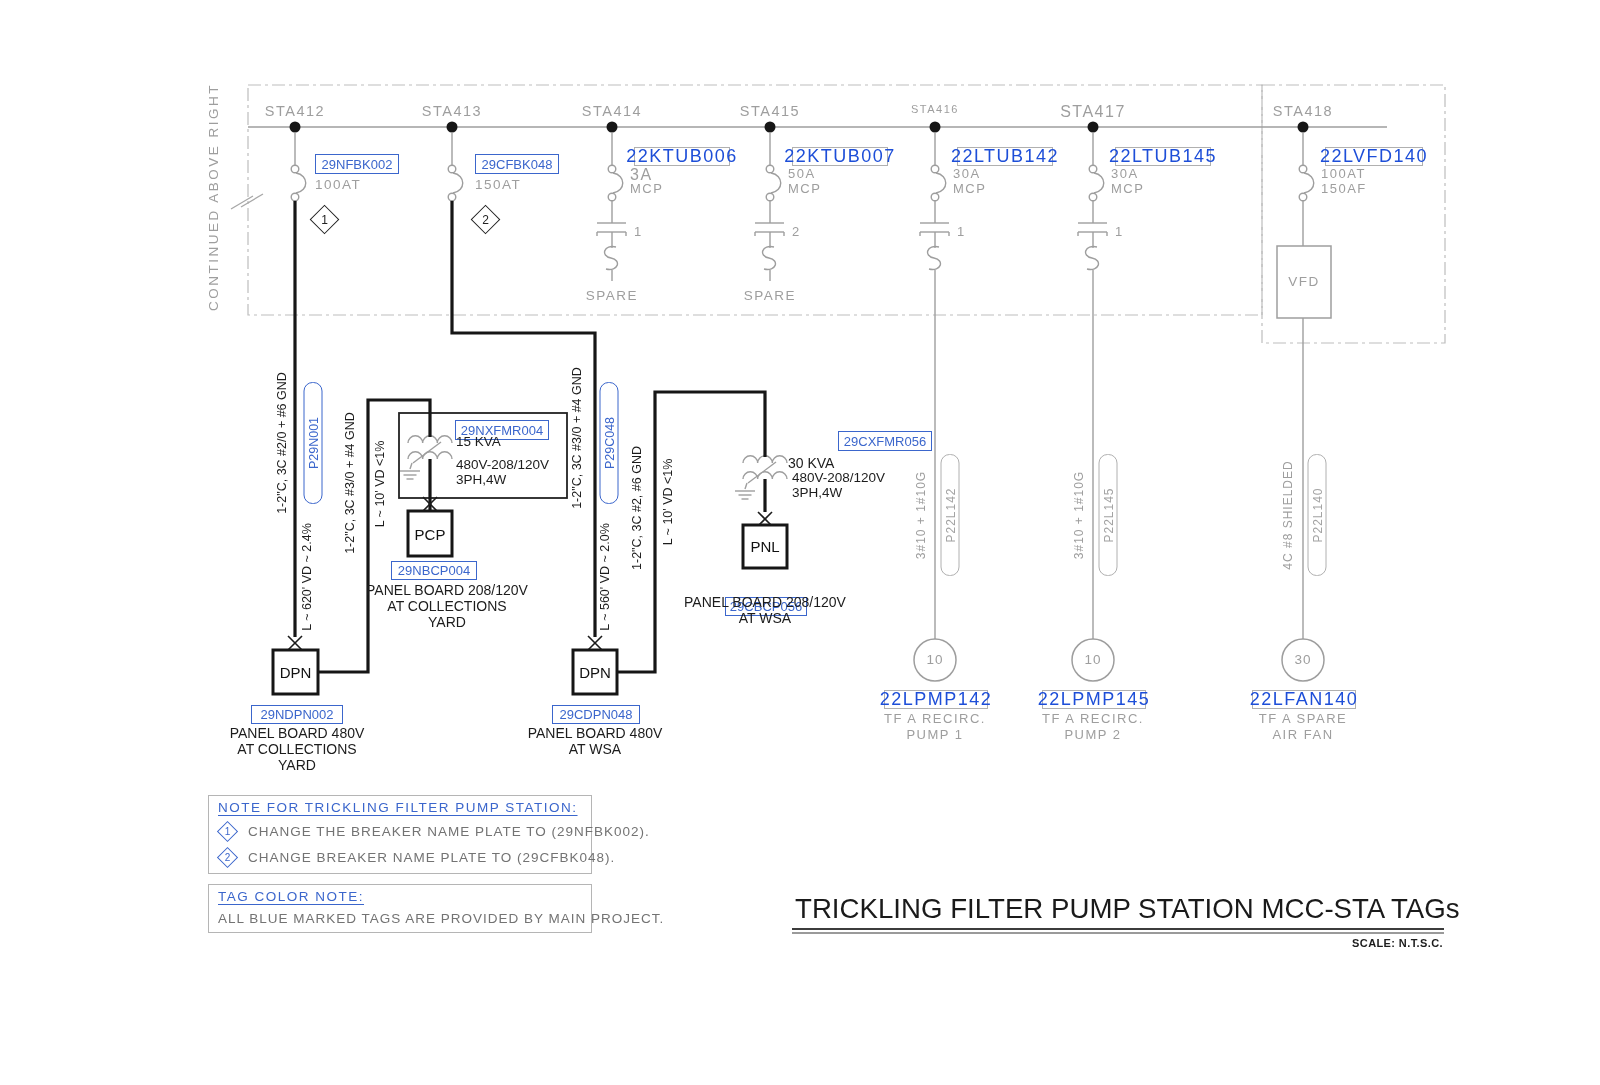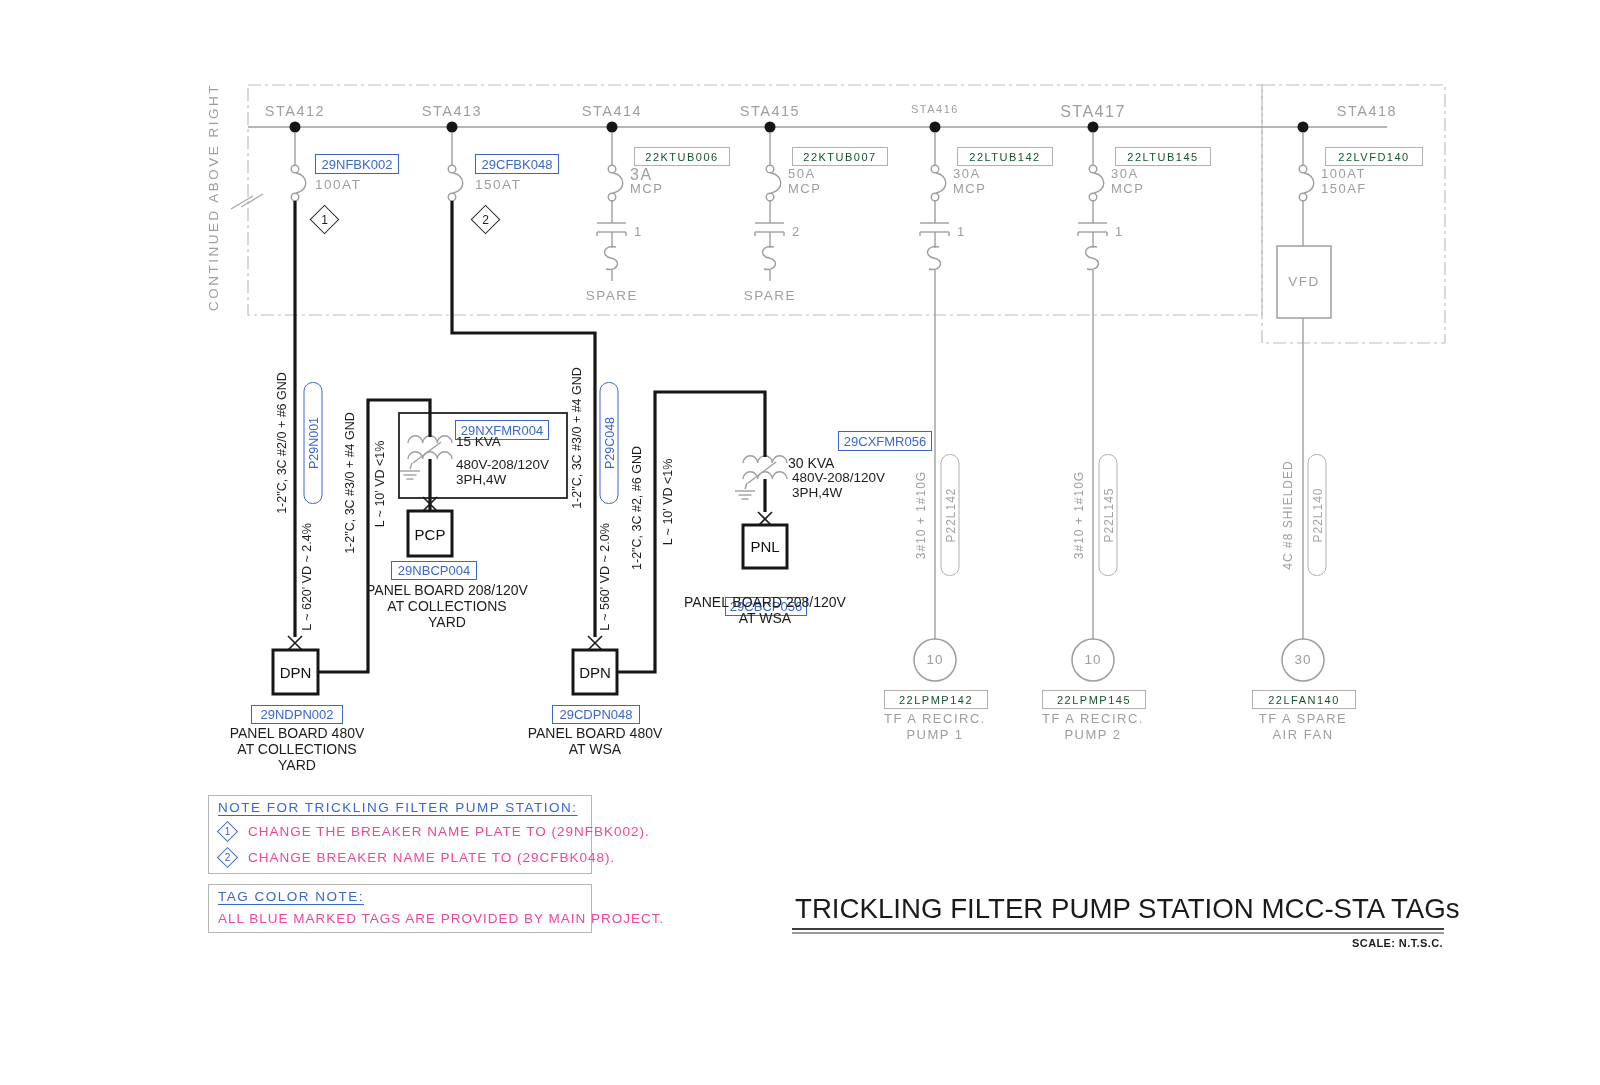--- a/index.html
+++ b/index.html
@@ -8,37 +8,37 @@
   .abs{position:absolute}
   svg{position:absolute;left:0;top:0}
   
   .cad{color:#9e9e9e;letter-spacing:1.5px;font-family:"Liberation Sans",sans-serif}
   .ann{color:#1c1c1c;font-family:"Liberation Sans",sans-serif}
   .ctr{text-align:center}
   .vt{transform:translate(-50%,-50%) rotate(-90deg);white-space:nowrap}
   
   .tag{display:flex;align-items:center;justify-content:center;background:#fff;white-space:nowrap}
   .tag.b{border:1.3px solid #3b66cc;color:#3b66cc;font-size:13px}
-  .tag.g{border:1.2px solid #b0b0b0;color:#14532d;font-size:11px;letter-spacing:1.5px}
+  .tag.g{border:1.2px solid #b0b0b0;color:#1d4ed8;font-size:18px;letter-spacing:1.5px}
   
   .pill{display:flex;align-items:center;justify-content:center;border-radius:9px;background:#fff;white-space:nowrap}
   .pill.b{border:1.3px solid #3b66cc;color:#3b66cc;font-size:12.5px}
   .pill.g{border:1.2px solid #b0b0b0;color:#a3a3a3;font-size:12px;letter-spacing:1px}
   
   .dev{font-size:15px;color:#111}
   
   .dia{width:19px;height:19px;border:1.4px solid #222;transform:rotate(45deg);background:#fff}
   .dia span{position:absolute;inset:0;display:flex;align-items:center;justify-content:center;
             transform:rotate(-45deg);font-size:12px;color:#222}
   .ndia{width:13px;height:13px;border:1.3px solid #3b66cc;transform:rotate(45deg);background:#fff}
   .ndia span{position:absolute;inset:0;display:flex;align-items:center;justify-content:center;
              transform:rotate(-45deg);font-size:10px;color:#3b66cc}
   .notebox{border:1px solid #b5b5b5;background:#fff}
   .ntitle{color:#3b66cc;font-size:13.5px;letter-spacing:1.5px;text-decoration:underline;text-underline-offset:3px;white-space:nowrap}
-  .ntext{color:#ec4899;font-size:13.5px;letter-spacing:1px;white-space:nowrap}
+  .ntext{color:#737373;font-size:13.5px;letter-spacing:1px;white-space:nowrap}
   .bigtitle{font-size:28.5px;color:#1a1a1a;white-space:nowrap;transform:scaleX(0.97);transform-origin:left center;letter-spacing:0px}
 </style>
 </head>
 <body>
 
 <div id="sheet">
 
   <svg width="1600" height="1085" viewBox="0 0 1600 1085">
 
     <g fill="none" stroke="#bdbdbd" stroke-width="1.2" stroke-dasharray="13 4 3 4">
@@ -222,21 +222,21 @@
   </svg>
 
   <div class="abs vt cad" style="left:213px;top:197px;font-size:13.5px;letter-spacing:2.5px">CONTINUED ABOVE RIGHT</div>
 
   <div class="abs ctr cad" style="left:250px;top:103px;width:90px;font-size:14.5px">STA412</div>
   <div class="abs ctr cad" style="left:407px;top:103px;width:90px;font-size:14.5px">STA413</div>
   <div class="abs ctr cad" style="left:567px;top:103px;width:90px;font-size:14.5px">STA414</div>
   <div class="abs ctr cad" style="left:725px;top:103px;width:90px;font-size:14.5px">STA415</div>
   <div class="abs ctr cad" style="left:890px;top:103px;width:90px;font-size:11px">STA416</div>
   <div class="abs ctr cad" style="left:1048px;top:103px;width:90px;font-size:16px">STA417</div>
-  <div class="abs ctr cad" style="left:1322px;top:103px;width:90px;font-size:14.5px">STA418</div>
+  <div class="abs ctr cad" style="left:1258px;top:103px;width:90px;font-size:14.5px">STA418</div>
 
   <div class="abs tag b" style="left:315px;top:154px;width:82px;height:18px">29NFBK002</div>
   <div class="abs cad" style="left:315px;top:177px;font-size:13.5px">100AT</div>
   <div class="abs dia" style="left:313.5px;top:208.5px">
       <span>1</span>
     </div>
 
   <div class="abs tag b" style="left:475px;top:154px;width:82px;height:18px">29CFBK048</div>
   <div class="abs cad" style="left:475px;top:177px;font-size:13.5px">150AT</div>
   <div class="abs dia" style="left:474.5px;top:208.5px">

